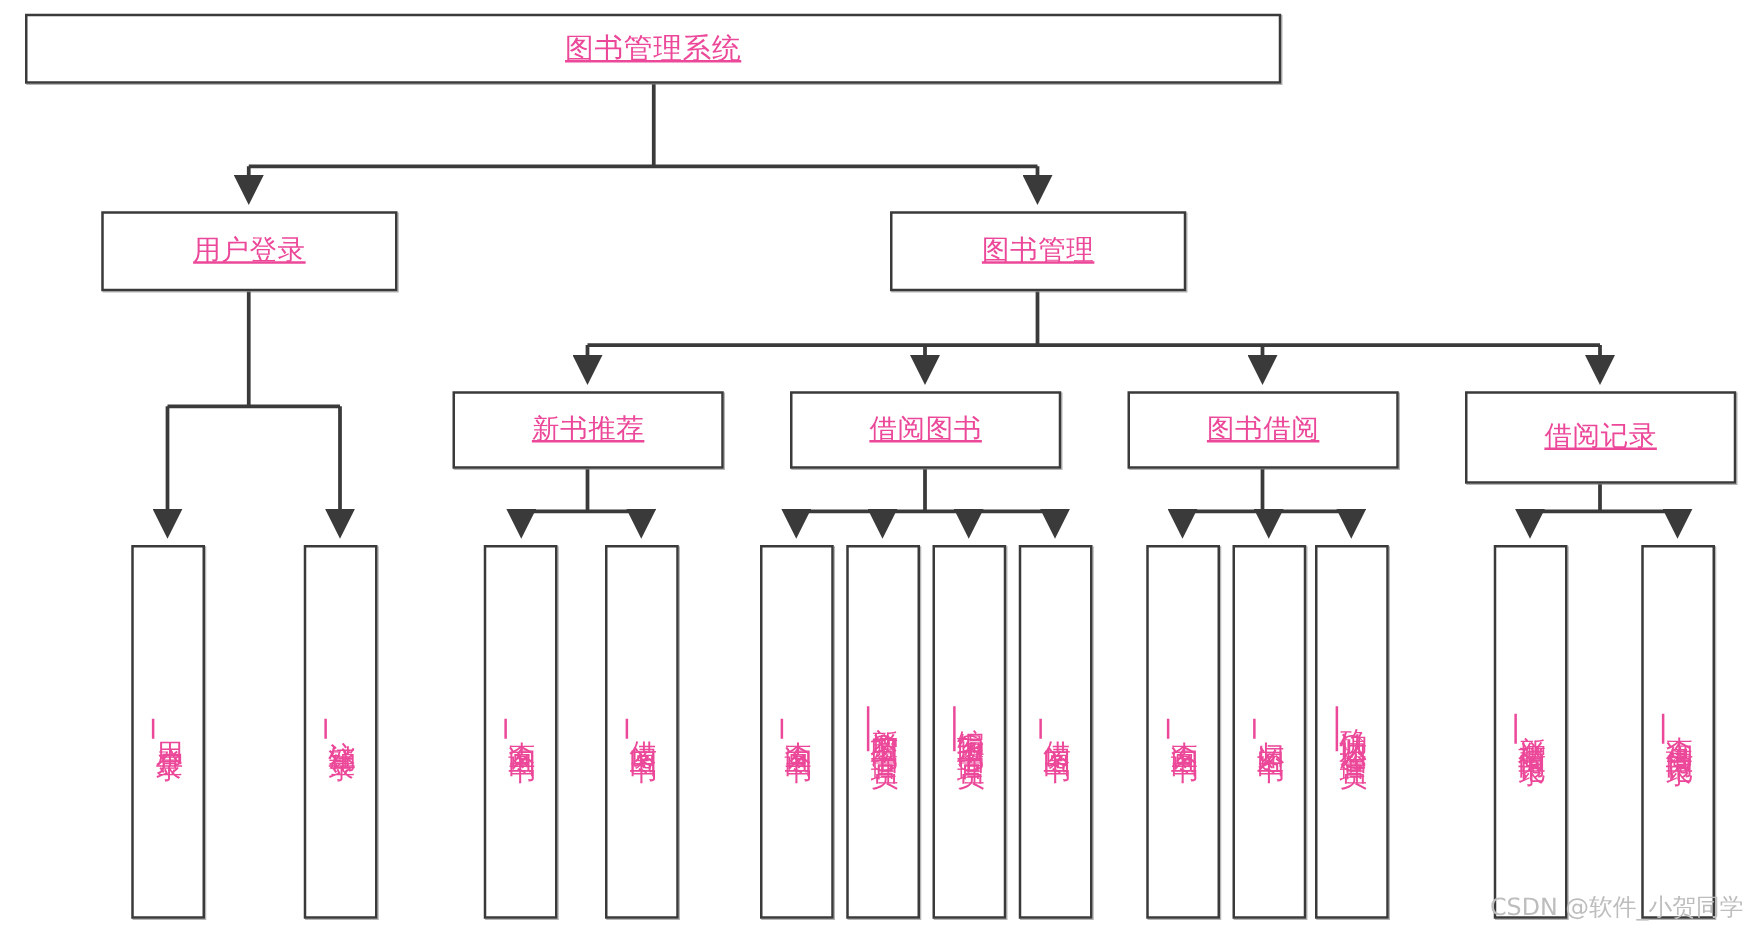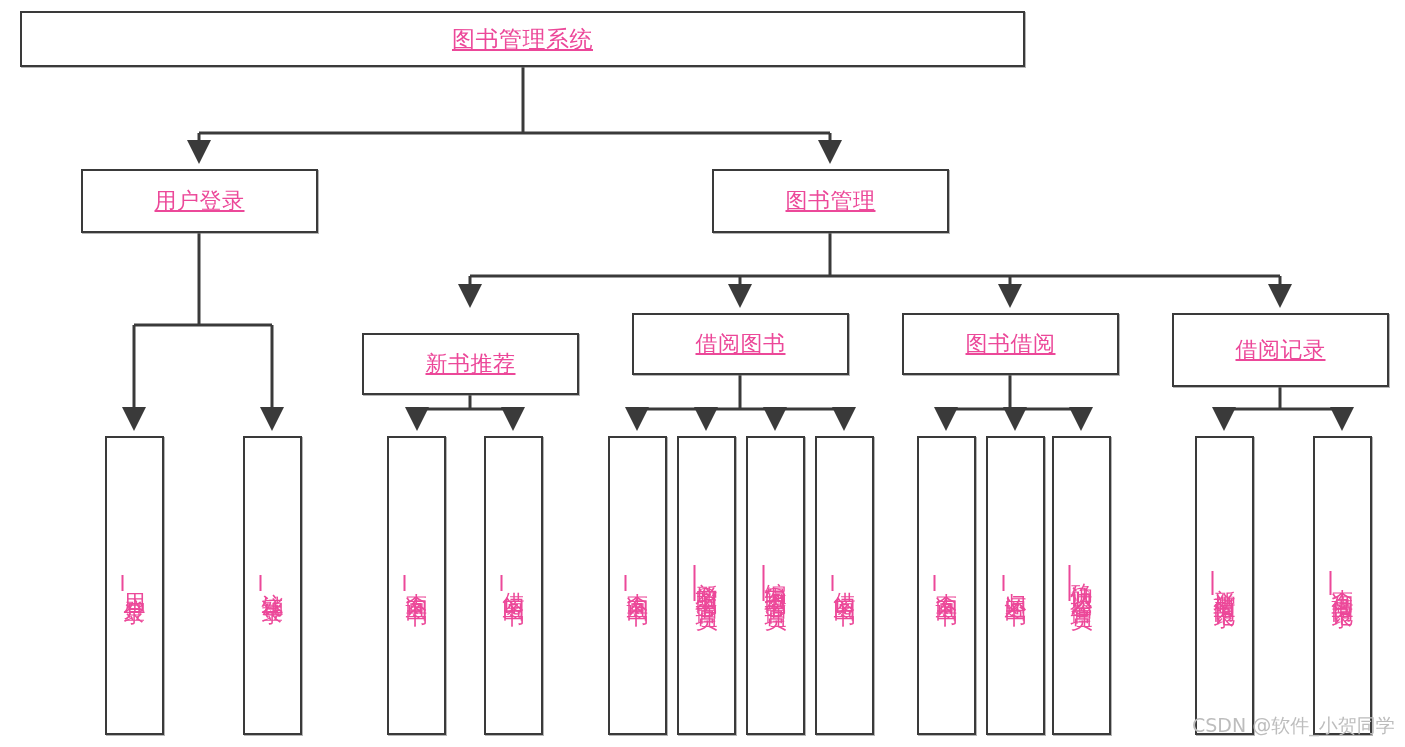--- a/index.html
+++ b/index.html
@@ -130,21 +130,21 @@
     <span class="label">图书管理系统</span>
   </div>
 
   <div class="node horiz" style="left: 81px; top: 169px; width: 237px; height: 64px;">
     <span class="label">用户登录</span>
   </div>
   <div class="node horiz" style="left: 712px; top: 169px; width: 237px; height: 64px;">
     <span class="label">图书管理</span>
   </div>
 
-  <div class="node horiz" style="left: 362px; top: 313px; width: 217px; height: 62px; margin-top: 20px;">
+  <div class="node horiz" style="left: 362px; top: 313px; width: 217px; height: 62px;">
     <span class="label">新书推荐</span>
   </div>
   <div class="node horiz" style="left: 632px; top: 313px; width: 217px; height: 62px;">
     <span class="label">借阅图书</span>
   </div>
   <div class="node horiz" style="left: 902px; top: 313px; width: 217px; height: 62px;">
     <span class="label">图书借阅</span>
   </div>
   <div class="node horiz" style="left: 1172px; top: 313px; width: 217px; height: 74px;">
     <span class="label">借阅记录</span>

